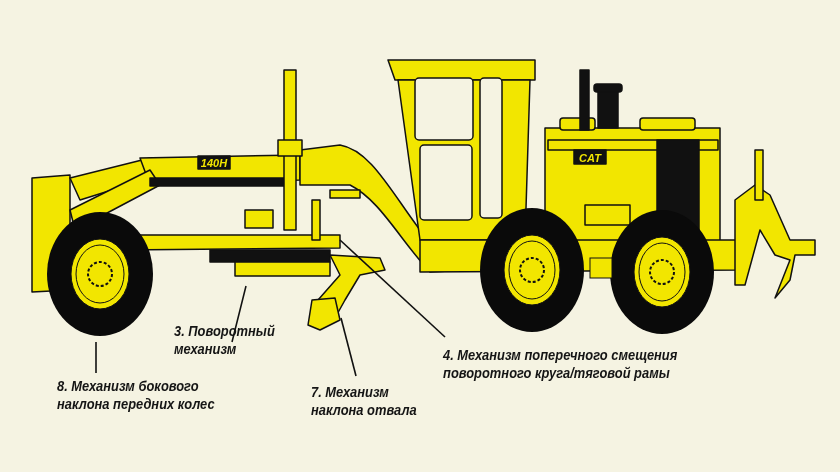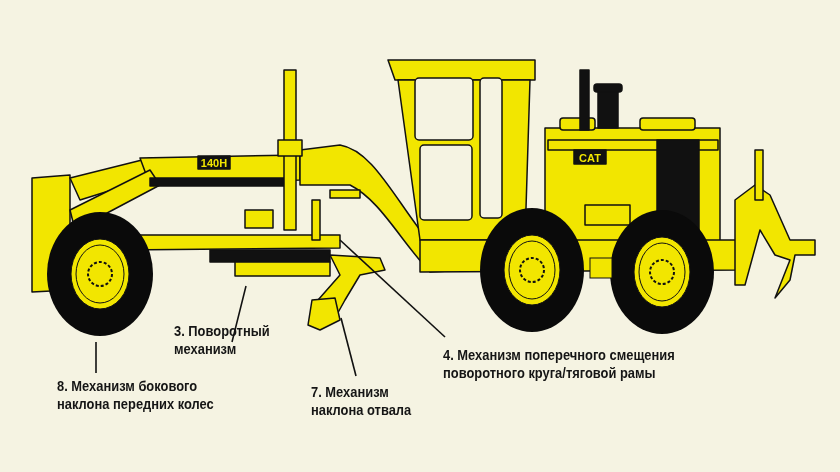--- a/index.html
+++ b/index.html
@@ -1,17 +1,17 @@
 <!DOCTYPE html>
 <html><head>
 <meta charset="utf-8">
 <style>
   html, body { margin: 0; padding: 0; }
   body { width: 840px; height: 472px; background: #f5f3e2; overflow: hidden; position: relative; }
-  #stage { position: absolute; left: 0; top: 0; width: 840px; height: 472px; }
+  #stage { position: absolute; left: 0; top: 0; width: 840px; height: 472px; font-style: italic; }
   svg { position: absolute; left: 0; top: 0; }
   .label {
     position: absolute;
     font-family: "Liberation Sans", sans-serif;
     font-weight: bold;
     font-size: 15px;
     line-height: 18px;
     color: #151515;
     white-space: nowrap;
     transform: scaleX(0.86);

